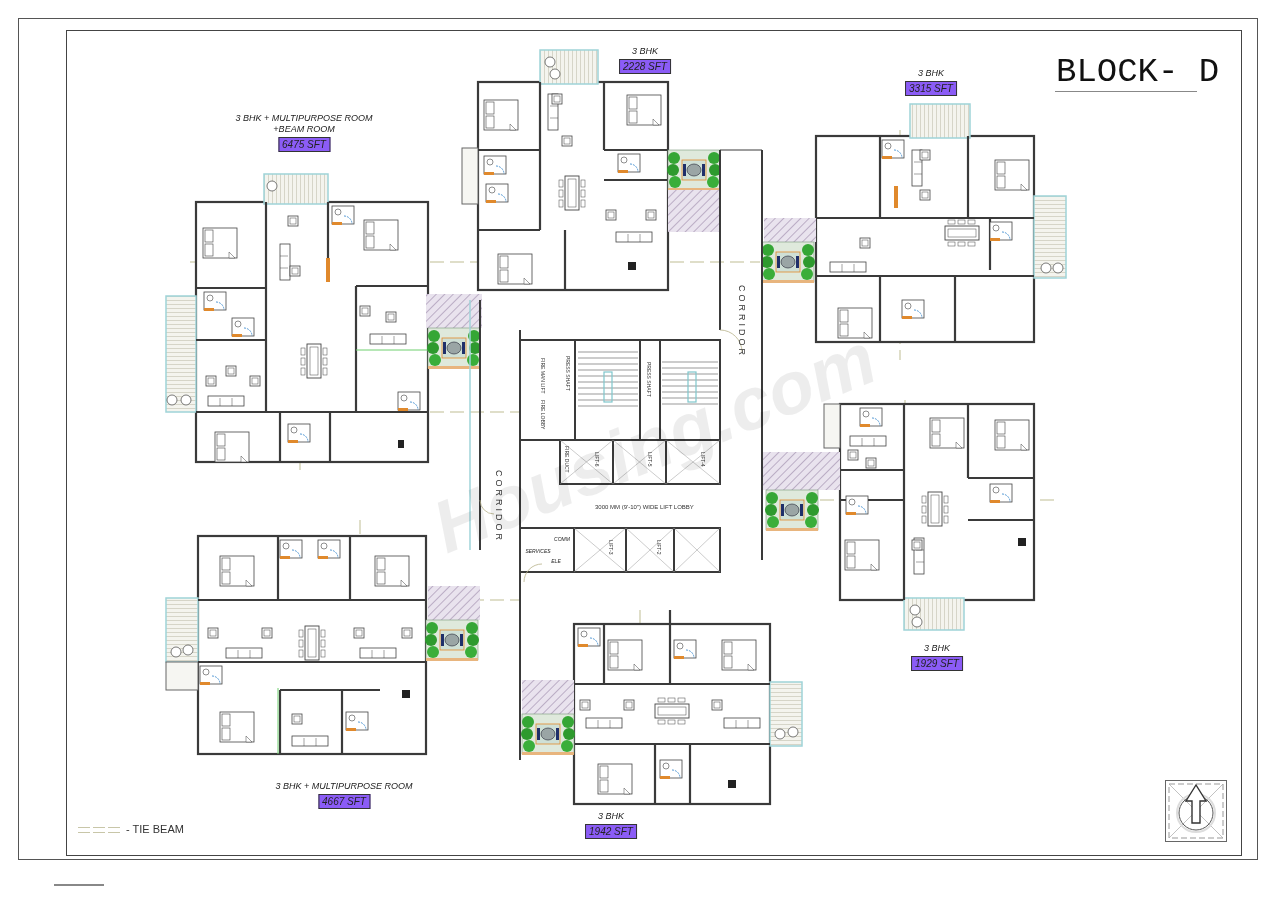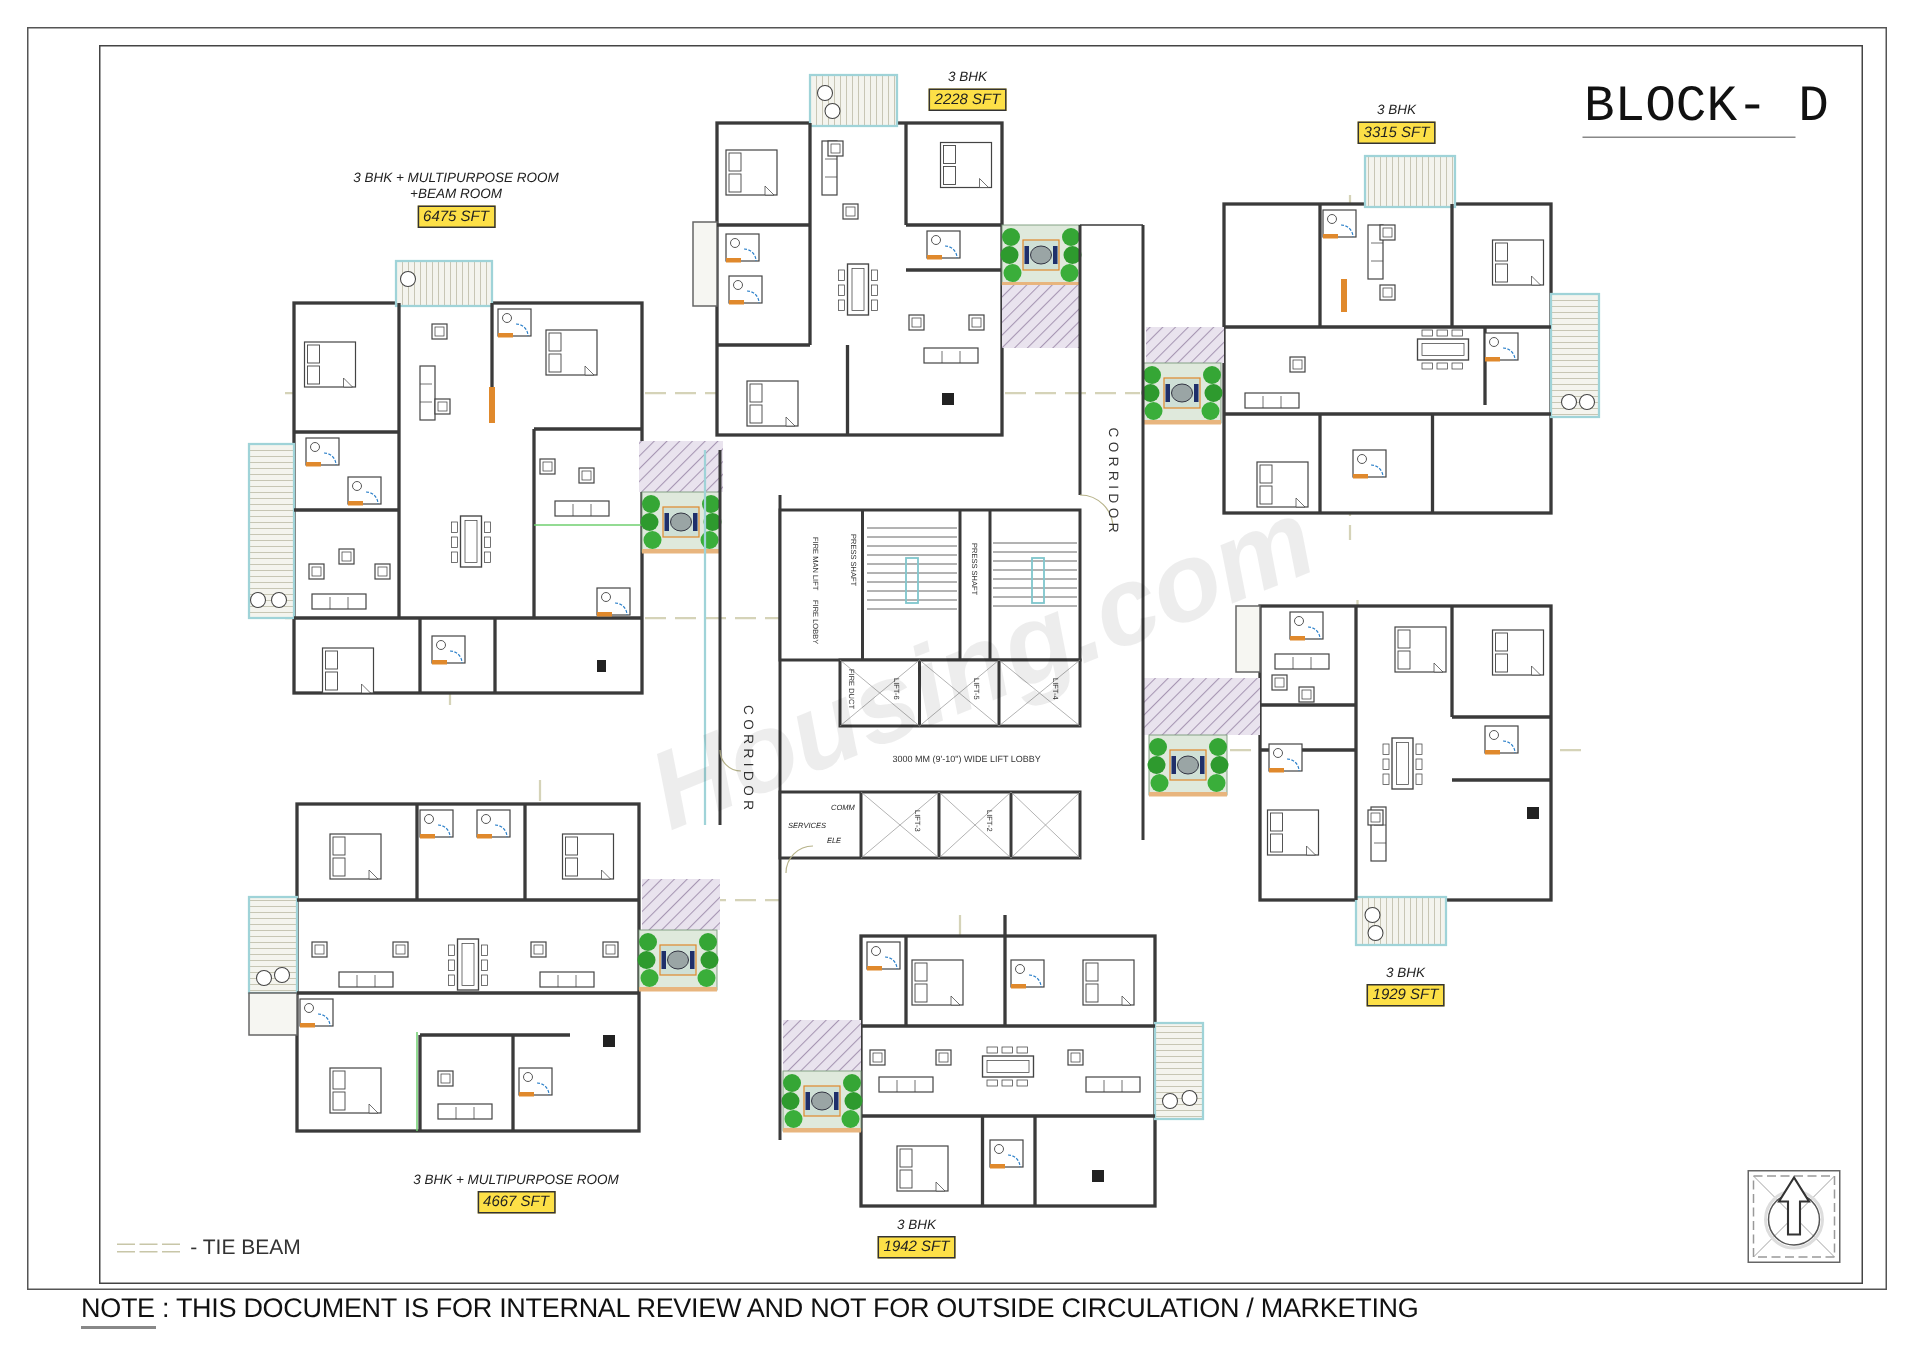--- a/index.html
+++ b/index.html
@@ -2,26 +2,26 @@
 <html><head>
 <meta charset="utf-8">
 <style>
   html,body{margin:0;padding:0;background:#ffffff;}
   body{width:1280px;height:905px;position:relative;overflow:hidden;font-family:"Liberation Sans",sans-serif;}
   #sheet{position:absolute;left:0;top:0;width:1280px;height:905px;}
   .outer-frame{position:absolute;left:18px;top:18px;width:1240px;height:842px;border:1px solid #555;box-sizing:border-box;}
   .inner-frame{position:absolute;left:66px;top:30px;width:1176px;height:826px;border:1.5px solid #444;box-sizing:border-box;}
   svg.plan{position:absolute;left:0;top:0;}
   .lbl{position:absolute;font-size:9px;color:#222;text-align:center;line-height:11px;white-space:nowrap;transform:translateX(-50%);font-style:italic;}
-  .area-box{display:inline-block;border:1px solid #333;padding:0 3px;margin-top:2px;font-size:10px;line-height:13px;background:#fde047;}
+  .area-box{display:inline-block;border:1px solid #333;padding:0 3px;margin-top:2px;font-size:10px;line-height:13px;background:#8b5cf6;}
   .block-title{position:absolute;left:1056px;top:52px;font-size:34px;color:#111;letter-spacing:0px;line-height:40px;font-family:Liberation Mono, monospace;}
   .block-underline{position:absolute;left:1055px;top:91px;width:142px;height:1px;background:#888;}
   .note{position:absolute;left:54px;top:862px;font-size:18px;color:#111;white-space:nowrap;letter-spacing:-0.2px;}
   .note-under{position:absolute;left:54px;top:884px;width:50px;height:2px;background:#888;}
-  .tie-beam{position:absolute;left:78px;top:823px;font-size:14px;color:#333;white-space:nowrap;}
+  .tie-beam{position:absolute;left:78px;top:823px;font-size:11px;color:#333;white-space:nowrap;}
   .tie-beam .dash{display:inline-block;width:12px;height:4px;border:1px solid #c8c6a8;border-left:none;border-right:none;margin-right:3px;vertical-align:middle;}
   .corridor{position:absolute;font-size:9px;color:#333;letter-spacing:3px;writing-mode:vertical-rl;}
   .lobby-text{position:absolute;left:595px;top:504px;font-size:6px;color:#333;white-space:nowrap;}
   .shaft{position:absolute;font-size:5px;color:#333;writing-mode:vertical-rl;}
   .watermark{position:absolute;left:420px;top:400px;font-size:74px;color:rgba(0,0,0,0.07);transform:rotate(-22deg);font-style:italic;font-weight:bold;white-space:nowrap;pointer-events:none;}
   .compass{position:absolute;left:1165px;top:780px;width:62px;height:62px;border:1.5px solid #666;box-sizing:border-box;}
 </style>
 </head>
 <body>
 
@@ -418,15 +418,14 @@
       <line x1="3" y1="3" x2="57" y2="57" stroke="#999" stroke-width="0.6"></line>
       <line x1="57" y1="3" x2="3" y2="57" stroke="#999" stroke-width="0.6"></line>
       <circle cx="30" cy="32" r="17" fill="none" stroke="#555" stroke-width="1"></circle>
       <circle cx="30" cy="32" r="19" fill="none" stroke="#ddd" stroke-width="2"></circle>
       <path d="M30 4 L20 20 L26 20 L26 42 L34 42 L34 20 L40 20 Z" fill="#fff" stroke="#333" stroke-width="1.4"></path>
     </svg>
   </div>
 
   <div class="watermark">Housing.com</div>
 
-  <div class="note">NOTE : THIS DOCUMENT IS FOR INTERNAL REVIEW AND NOT FOR OUTSIDE CIRCULATION / MARKETING</div>
   <div class="note-under"></div>
 </div>
 
 </body></html>

